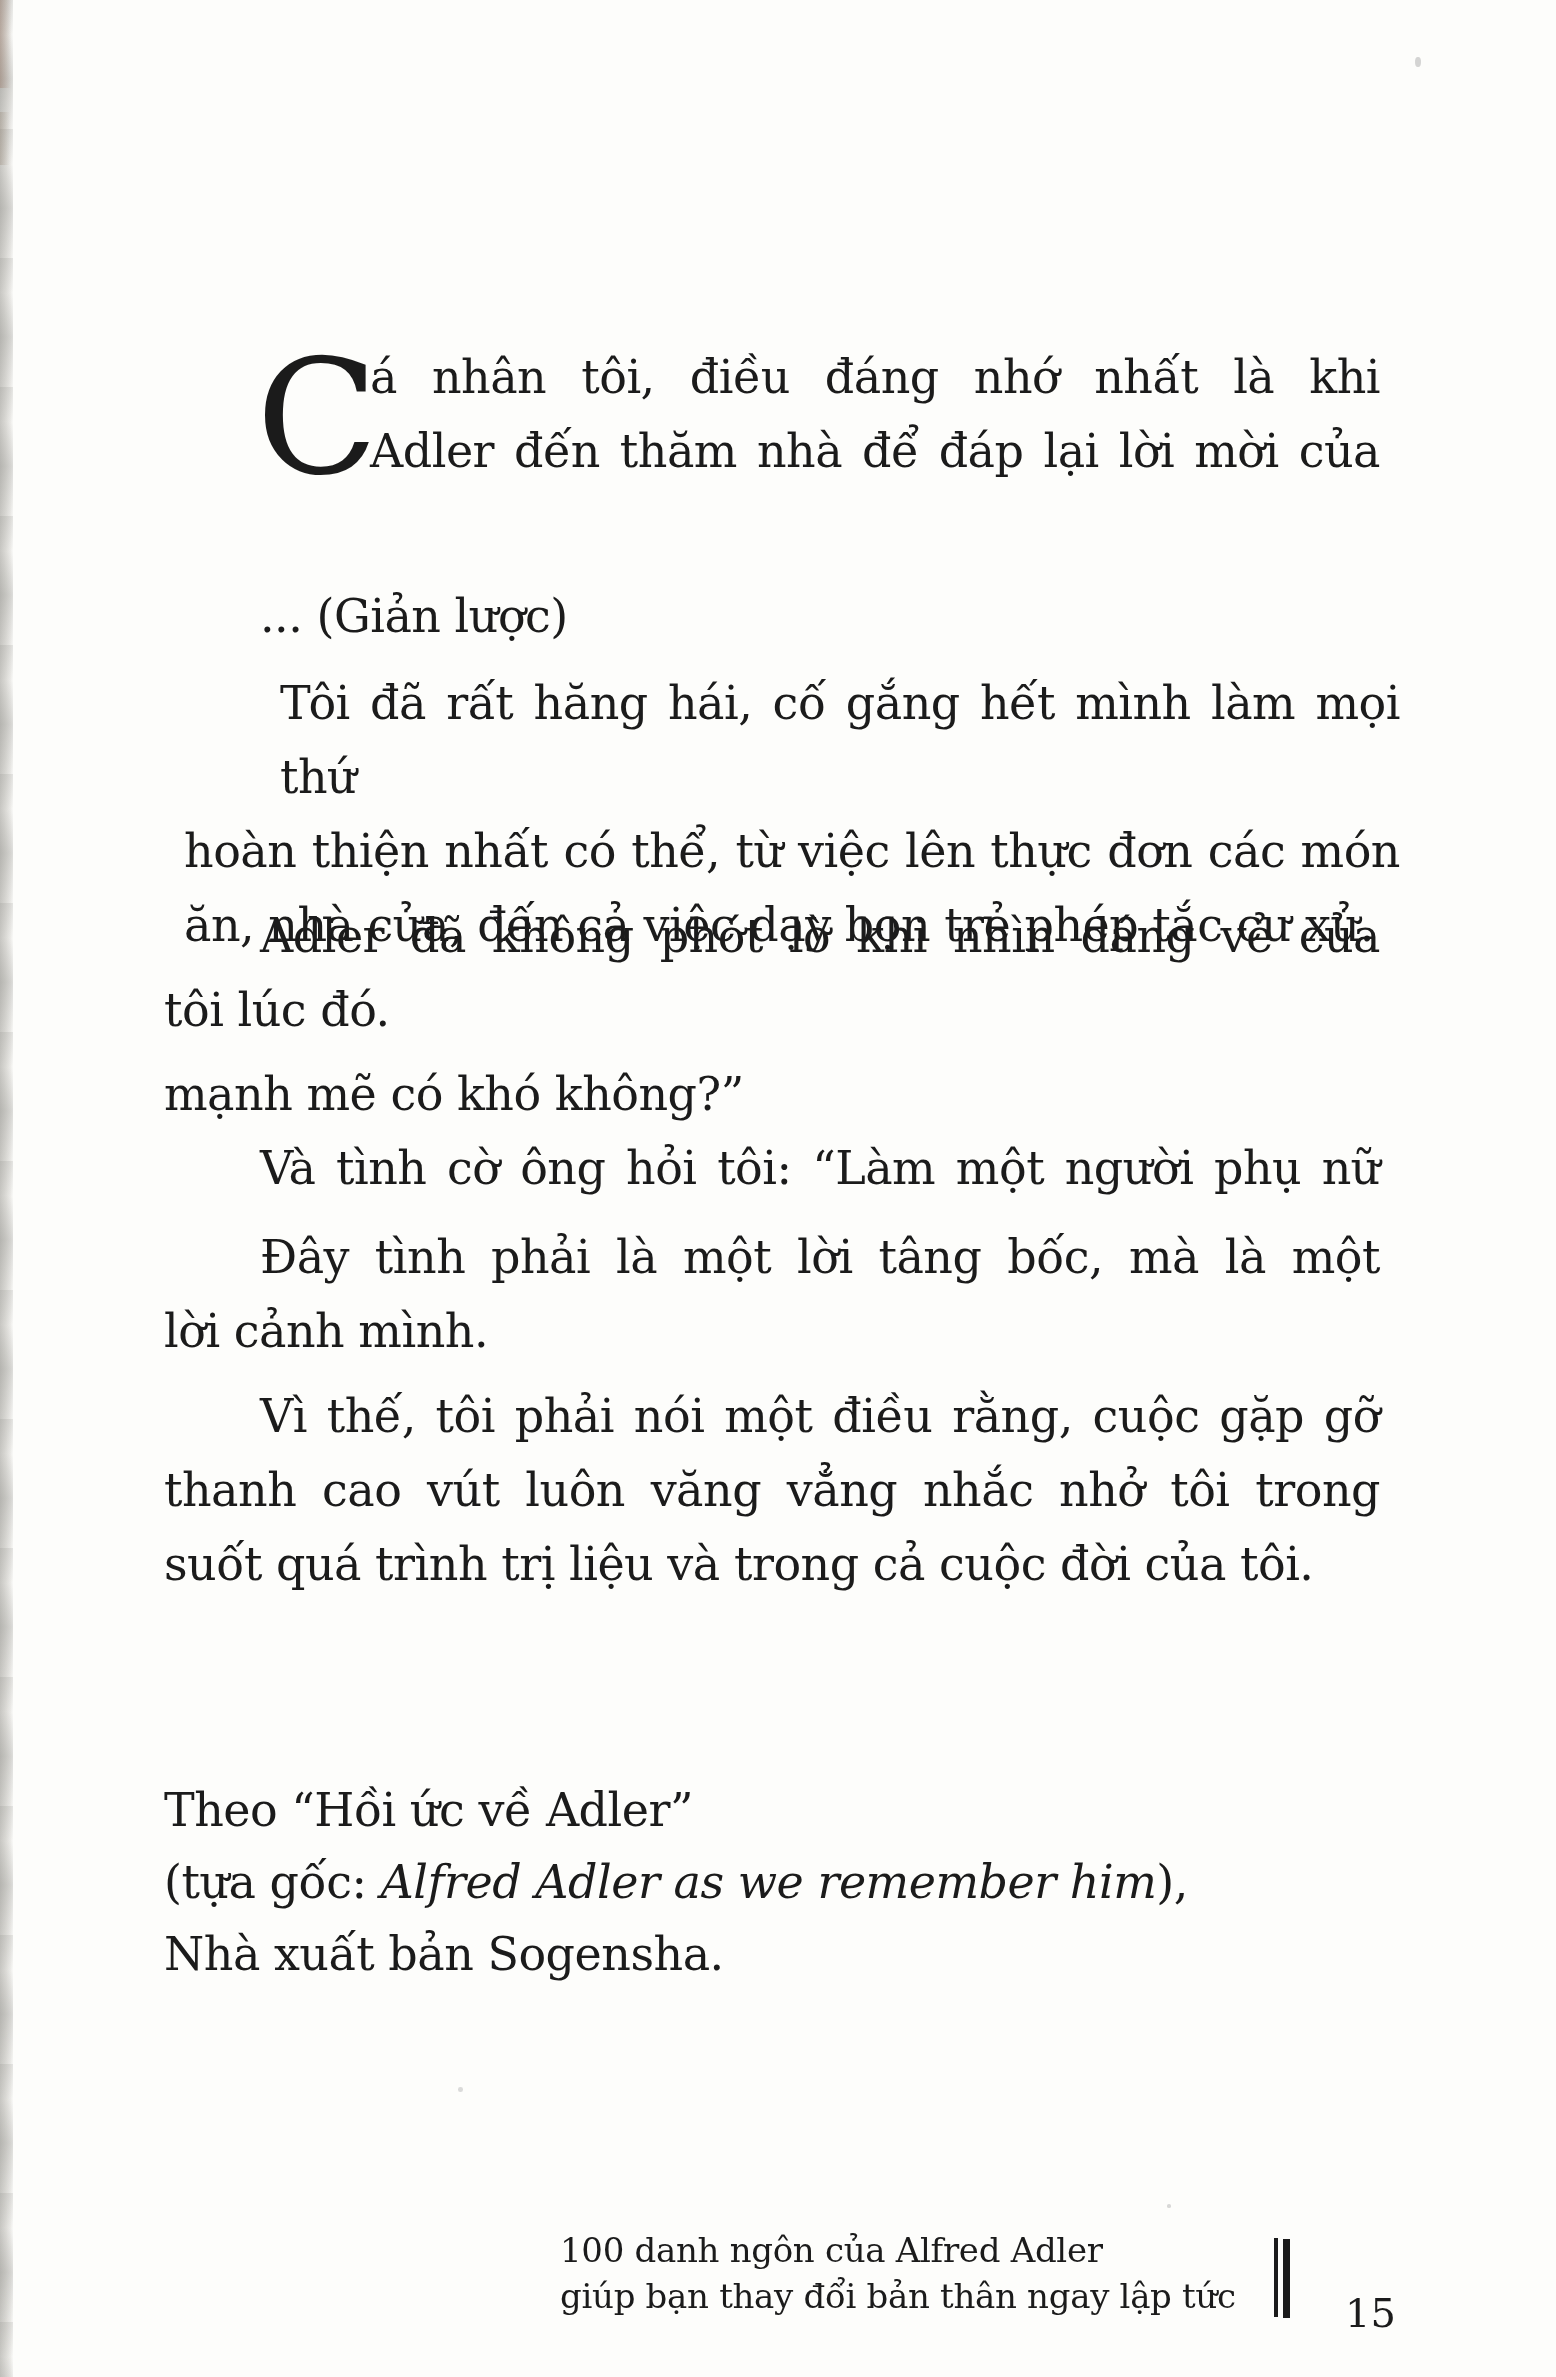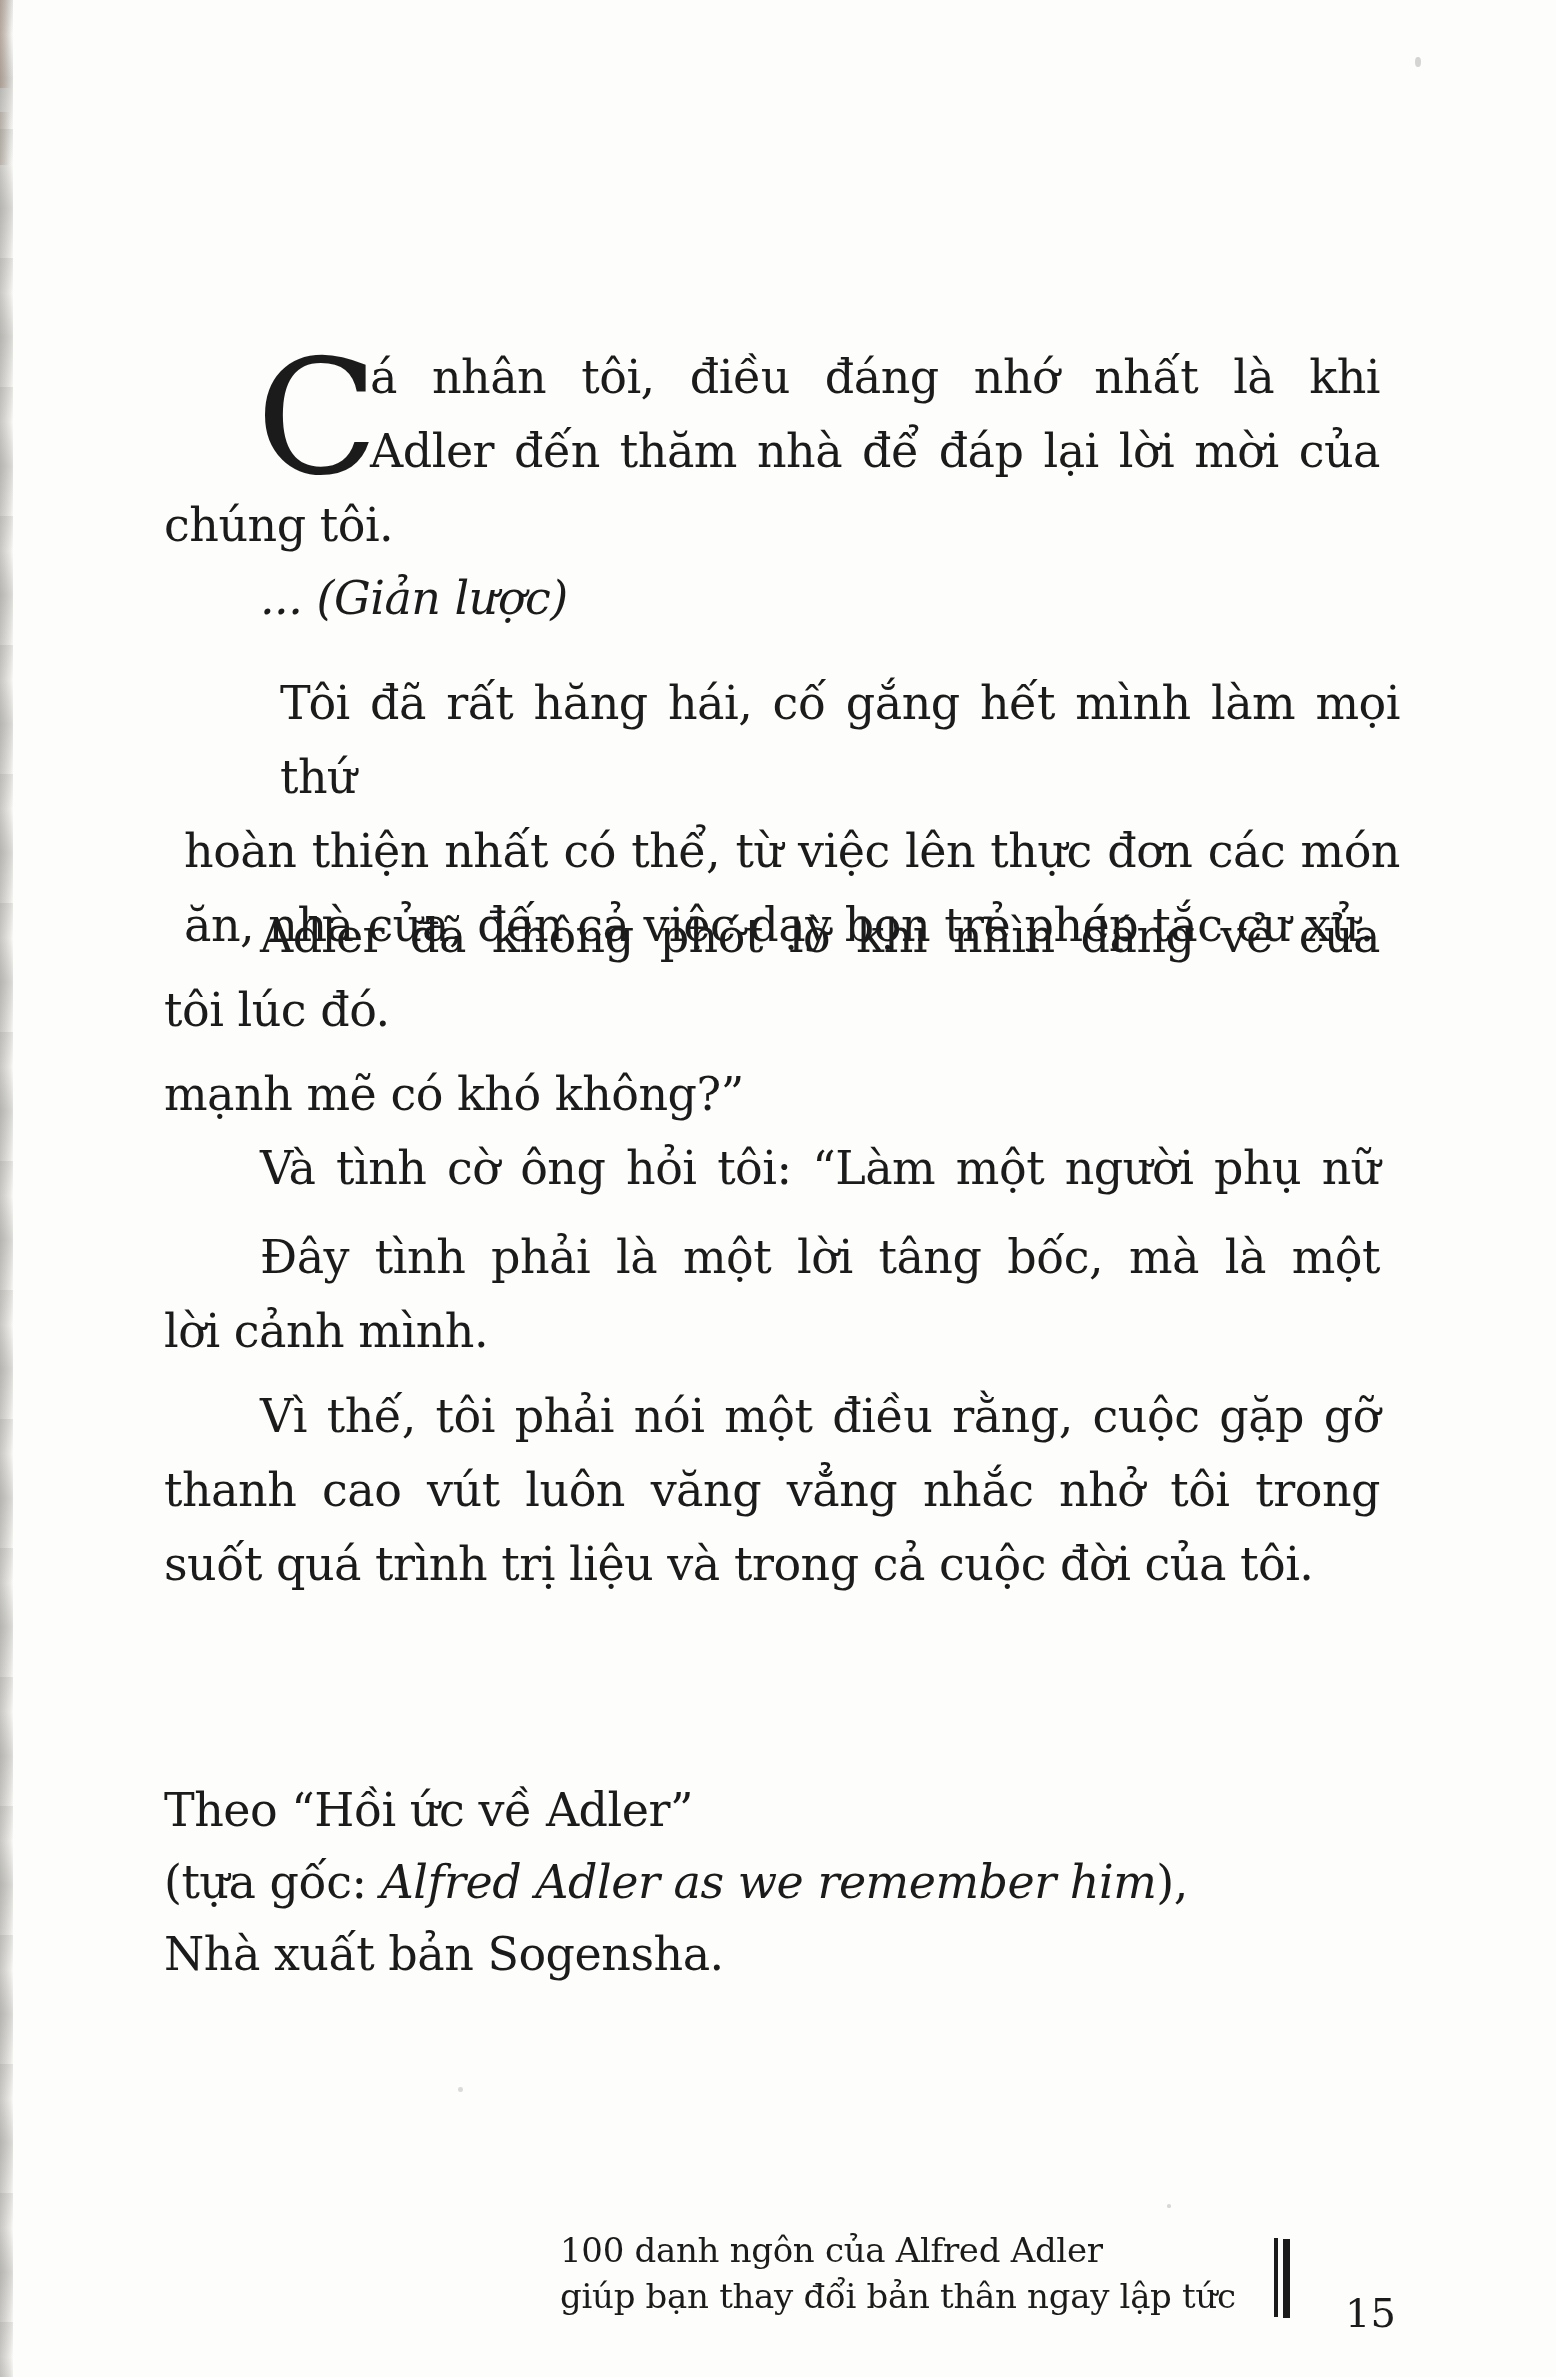--- a/index.html
+++ b/index.html
@@ -35,21 +35,21 @@
   .para{position:absolute;left:0;width:1216px;}
   .line{text-align:left;white-space:normal;}
   .just{text-align:justify;text-align-last:justify;}
   .indent{padding-left:96px;}
   .dropgap{padding-left:206px;}
   .dropcap{
     position:absolute;left:256px;top:338px;
     font-size:160px;line-height:160px;letter-spacing:0;
   }
   .p0{top:340px;}
-  .p1{top:561px;font-style:italic;}
+  .p1{top:579px;}
   .p2{top:666px;margin-left:20px;}
   .p3{top:899px;}
   .p4{top:1057px;}
   .p5{top:1220px;}
   .p6{top:1379px;}
   .attribution{
     position:absolute;left:164px;top:1774px;width:1207px;
     font-size:46px;line-height:72px;letter-spacing:-0.5px;
     text-align:right;
   }
@@ -85,21 +85,20 @@
   <div class="edge-smudge-a"></div>
   <div class="edge-smudge-b"></div>
 
   <div class="dropcap">C</div>
 
   <div class="textcol">
 
     <div class="para p0">
       <div class="line just dropgap">á nhân tôi, điều đáng nhớ nhất là khi</div>
       <div class="line just dropgap">Adler đến thăm nhà để đáp lại lời mời của</div>
-      <div class="line">chúng tôi.</div>
     </div>
 
     <div class="para p1">
       <div class="line indent">... (Giản lược)</div>
     </div>
 
     <div class="para p2">
       <div class="line just indent">Tôi đã rất hăng hái, cố gắng hết mình làm mọi thứ</div>
       <div class="line just">hoàn thiện nhất có thể, từ việc lên thực đơn các món</div>
       <div class="line">ăn, nhà cửa, đến cả việc dạy bọn trẻ phép tắc cư xử.</div>

